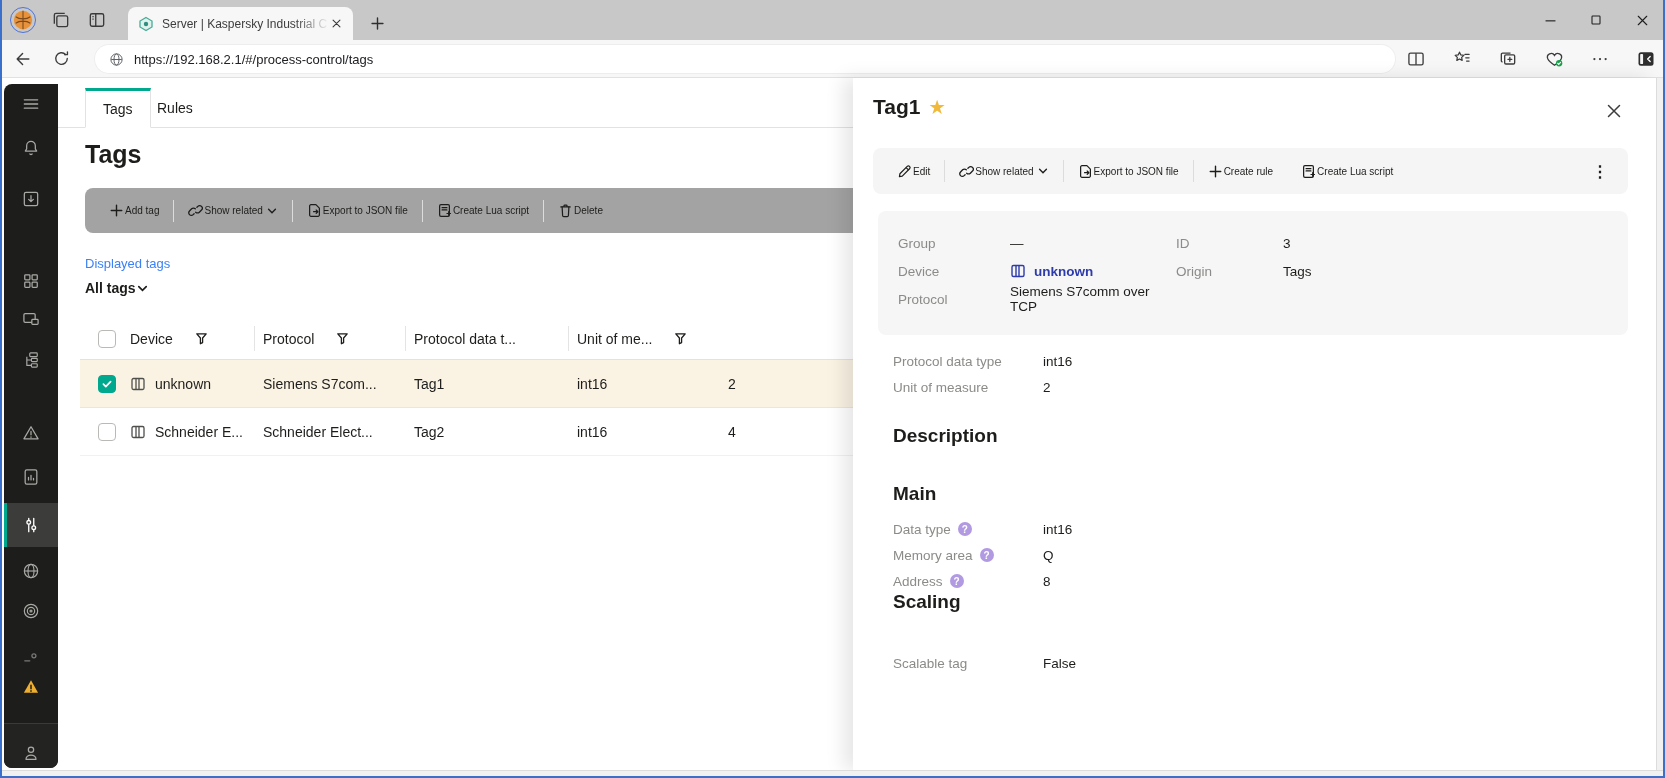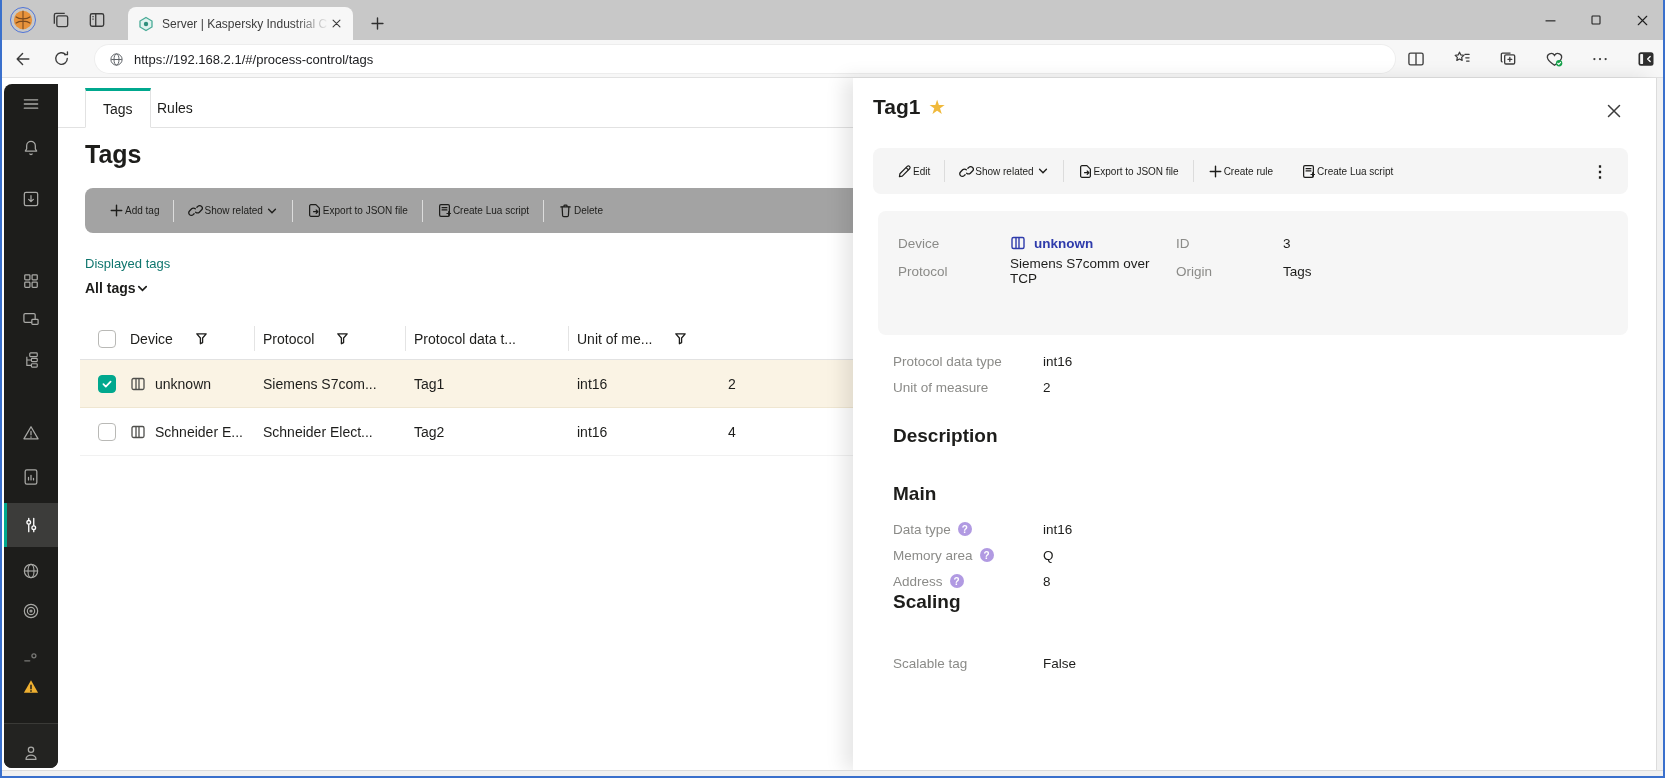--- a/index.html
+++ b/index.html
@@ -46,21 +46,21 @@
   .main{position:absolute; left:58px; top:80px; width:795px; height:690px; background:#fff; z-index:1;}
   .tabbar{position:absolute; top:0; left:0; right:0; height:48px; border-bottom:1px solid #e2e2e2;}
   .apptab{position:absolute; bottom:-1px; height:40px; display:flex; align-items:center; padding:0 17px; font-size:14px; color:#1d1d1b;}
   .apptab.active{left:27px; background:#fff; border:1px solid #e2e2e2; border-bottom:1px solid #fff; border-top:3px solid #00a88e;}
   .apptab.inactive{left:82px;}
   .page-title{position:absolute; top:60px; left:27px; font-size:25px; font-weight:bold; color:#1d1d1b;}
   .toolbar{position:absolute; top:108px; left:27px; right:-40px; height:45px; background:#a3a3a3; border-radius:8px; display:flex; align-items:center; padding:0 10px;}
   .tbtn{display:flex; align-items:center; gap:1px; font-size:10px; color:#1d1d1b; padding:0 14px; height:100%;}
   .tb-sep{width:1px; height:22px; background:#dcdcdc;}
   .chev{color:#1d1d1b; margin-left:2px;}
-  .filter-label{position:absolute; top:176px; left:27px; font-size:13px; color:#0f766e;}
+  .filter-label{position:absolute; top:176px; left:27px; font-size:13px; color:#3b82f6;}
   .filter-value{position:absolute; top:200px; left:27px; font-size:14px; font-weight:bold; display:flex; align-items:center; gap:0;}
 
   .table{position:absolute; top:238px; left:22px; right:0;}
   .thead,.trow{display:grid; grid-template-columns:42px 133px 151px 163px 151px 1fr; align-items:center;}
   .thead{height:42px; border-bottom:1px solid #e2e2e2; font-size:14px; color:#1d1d1b;}
   .th{display:flex; align-items:center; height:100%; padding-left:8px; position:relative;}
   .th.div::after{content:''; position:absolute; right:0; top:8px; bottom:8px; width:1px; background:#e4e4e4;}
   .funnel{margin-left:22px; color:#1d1d1b;}
   .sorticon{margin-left:16px; color:#1d1d1b;}
   .sorticon + .funnel{margin-left:12px;}
@@ -524,20 +524,24 @@
             <path d="M10.6 11.2h3.8M12.5 9.3v3.8"></path>
           </svg>
         <span>Create Lua script</span>
       </div>
       <div class="kebab">⋮</div>
     </div>
 
     <div class="infobox">
       <div class="ib-col">
         <div class="ib-row">
+            <span class="ib-label">Group</span>
+            <span>—</span>
+          </div>
+        <div class="ib-row">
             <span class="ib-label">Device</span>
           <span class="dev-link">
             <svg width="16" height="16" viewBox="0 0 16 16" fill="none" stroke="currentColor" stroke-width="1.4">
                 <rect x="2" y="2.5" width="12" height="11" rx="1.5"></rect>
                 <path d="M6 2.5v11M9 2.5v11"></path>
               </svg>
             <span>unknown</span>
           </span>
         </div>
         <div class="ib-row">

